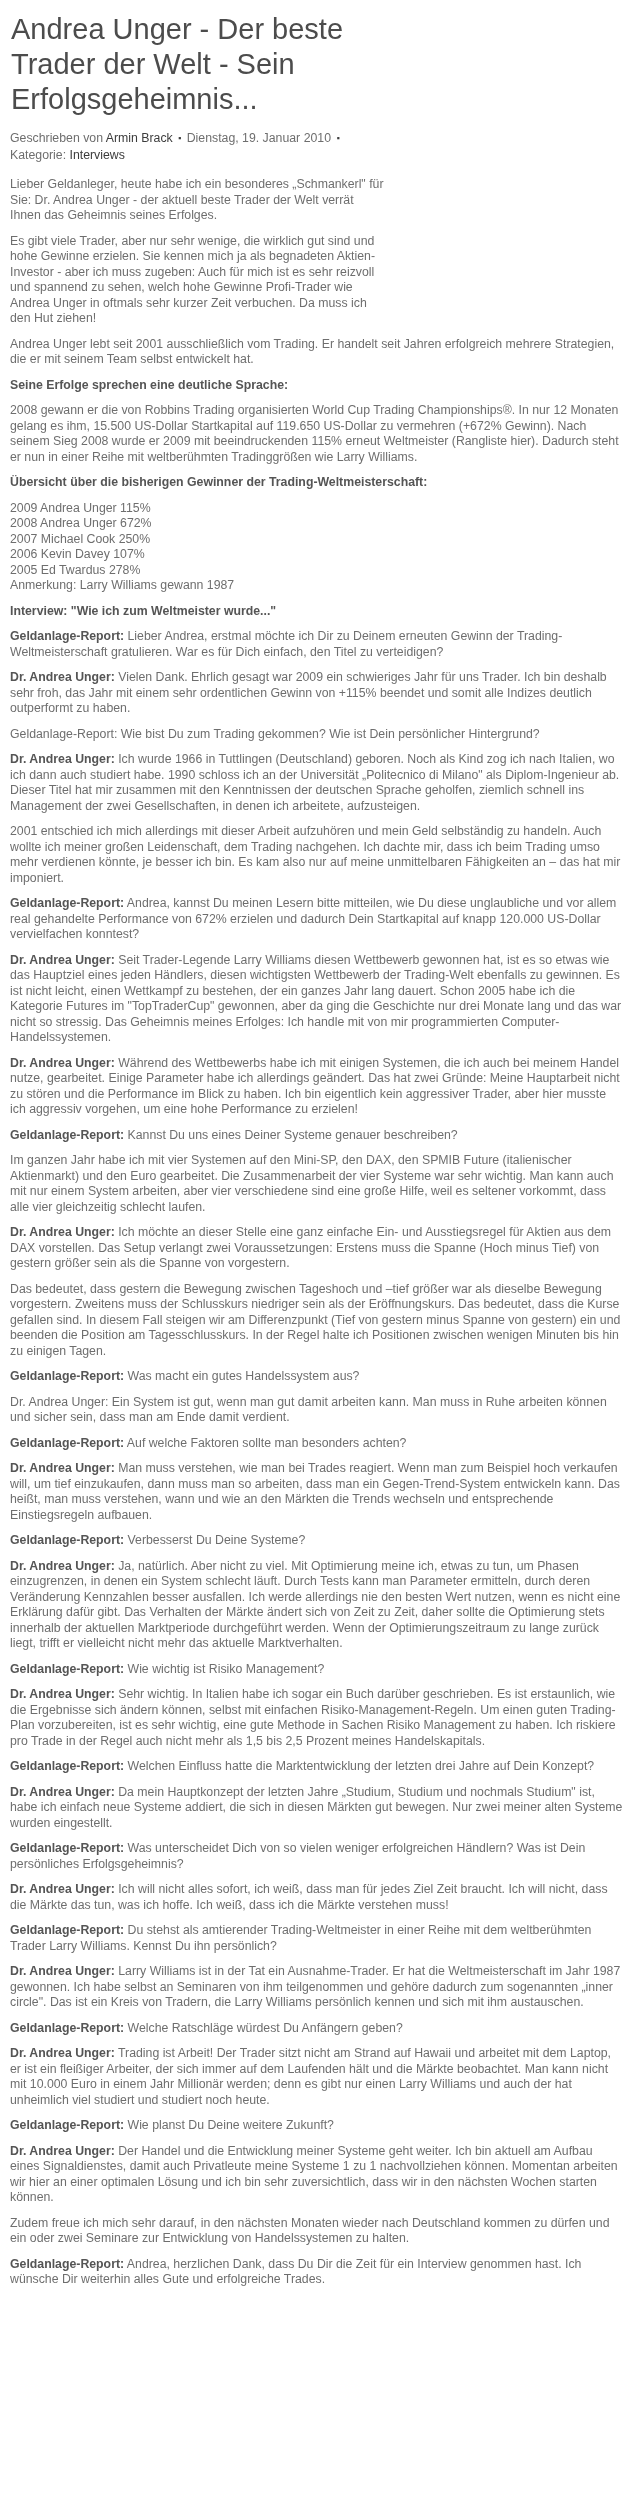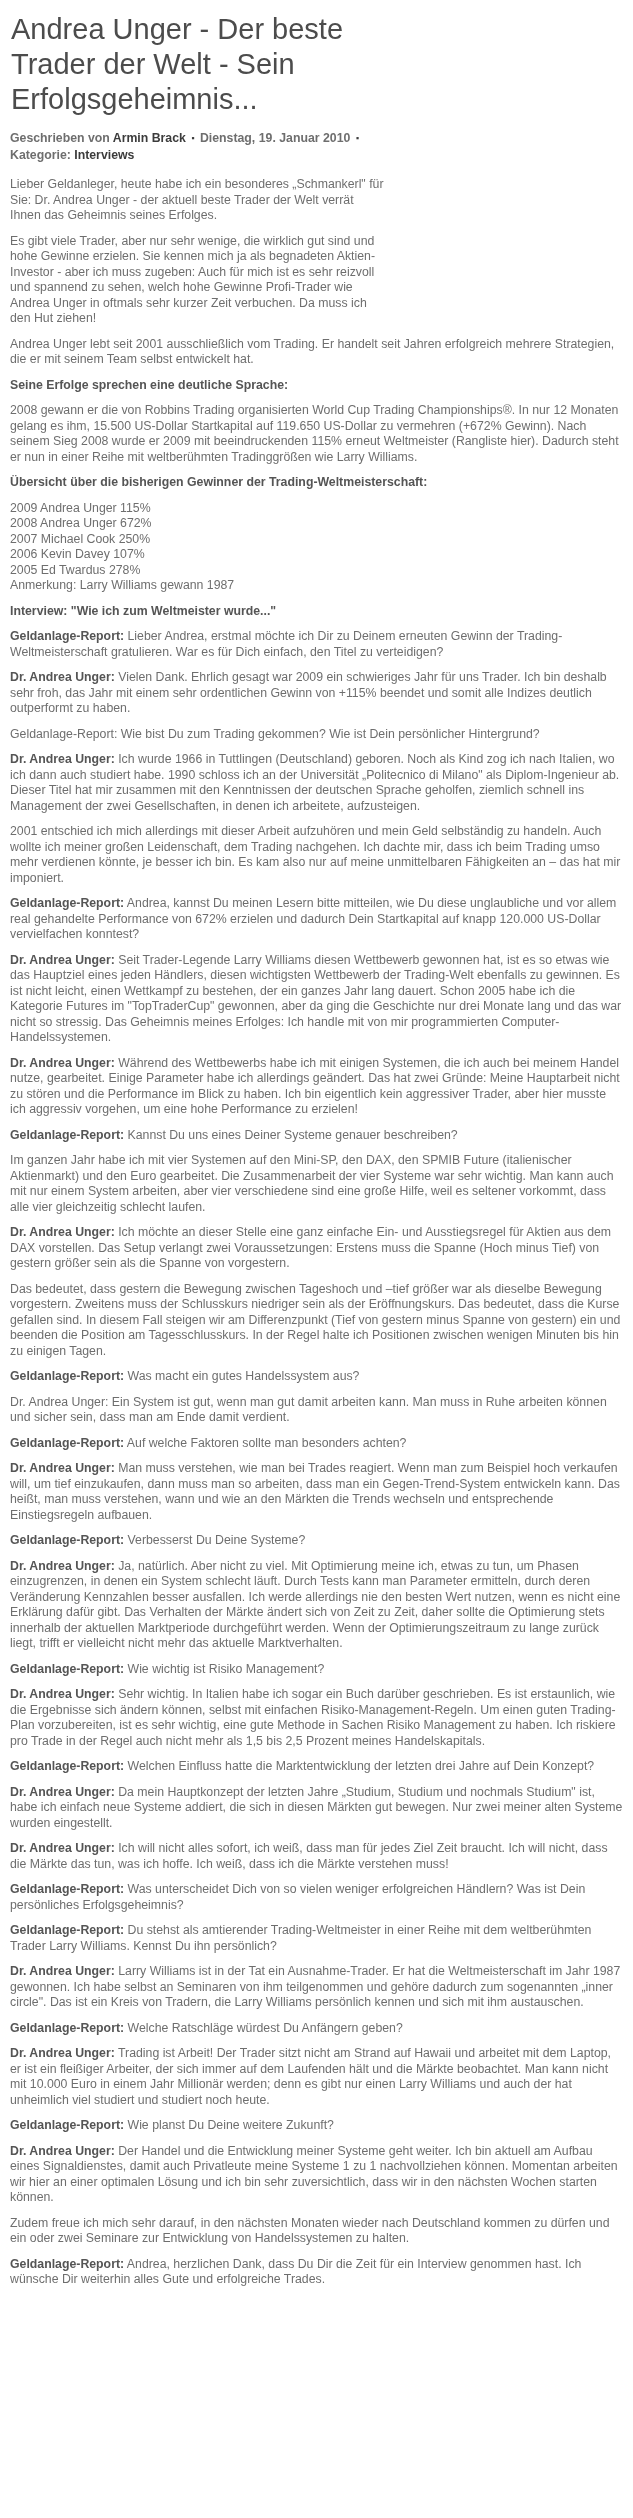--- a/index.html
+++ b/index.html
@@ -12,21 +12,21 @@
   }
   .page { padding: 10px 9px 14px 10px; }
   .photo-float { float: right; width: 238px; height: 292px; }
   h1.page-title {
     font-size: 29px;
     line-height: 35px;
     font-weight: 400;
     color: #4c4c4c;
     margin: 2px 0 13px 1px;
   }
-  .byline { margin: 0 0 14px 0; line-height: 16.5px; font-weight: bold; }
+  .byline { margin: 0 0 14px 0; line-height: 16.5px; }
   .meta-link { color: #3c3c3c; text-decoration: none; cursor: pointer; }
   .bullet { color: #3c3c3c; font-size: 9px; vertical-align: 1px; margin: 0 2px; }
   p.paragraph { margin: 0 0 10px 0; }
   p.section-heading {
     margin: 0 0 10px 0;
     font-weight: bold;
     color: #555555;
   }
   p.section-heading.spaced { }
   strong.speaker-label { color: #555555; }
@@ -79,22 +79,22 @@
         <p class="paragraph"><strong class="speaker-label">Geldanlage-Report:</strong> <span>Was macht ein gutes Handelssystem aus?</span></p>
         <p class="paragraph">Dr. Andrea Unger: Ein System ist gut, wenn man gut damit arbeiten kann. Man muss in Ruhe arbeiten können und sicher sein, dass man am Ende damit verdient.</p>
         <p class="paragraph"><strong class="speaker-label">Geldanlage-Report:</strong> <span>Auf welche Faktoren sollte man besonders achten?</span></p>
         <p class="paragraph"><strong class="speaker-label">Dr. Andrea Unger:</strong> <span>Man muss verstehen, wie man bei Trades reagiert. Wenn man zum Beispiel hoch verkaufen will, um tief einzukaufen, dann muss man so arbeiten, dass man ein Gegen-Trend-System entwickeln kann. Das heißt, man muss verstehen, wann und wie an den Märkten die Trends wechseln und entsprechende Einstiegsregeln aufbauen.</span></p>
         <p class="paragraph"><strong class="speaker-label">Geldanlage-Report:</strong> <span>Verbesserst Du Deine Systeme?</span></p>
         <p class="paragraph"><strong class="speaker-label">Dr. Andrea Unger:</strong> <span>Ja, natürlich. Aber nicht zu viel. Mit Optimierung meine ich, etwas zu tun, um Phasen einzugrenzen, in denen ein System schlecht läuft. Durch Tests kann man Parameter ermitteln, durch deren Veränderung Kennzahlen besser ausfallen. Ich werde allerdings nie den besten Wert nutzen, wenn es nicht eine Erklärung dafür gibt. Das Verhalten der Märkte ändert sich von Zeit zu Zeit, daher sollte die Optimierung stets innerhalb der aktuellen Marktperiode durchgeführt werden. Wenn der Optimierungszeitraum zu lange zurück liegt, trifft er vielleicht nicht mehr das aktuelle Marktverhalten.</span></p>
         <p class="paragraph"><strong class="speaker-label">Geldanlage-Report:</strong> <span>Wie wichtig ist Risiko Management?</span></p>
         <p class="paragraph"><strong class="speaker-label">Dr. Andrea Unger:</strong> <span>Sehr wichtig. In Italien habe ich sogar ein Buch darüber geschrieben. Es ist erstaunlich, wie die Ergebnisse sich ändern können, selbst mit einfachen Risiko-Management-Regeln. Um einen guten Trading-Plan vorzubereiten, ist es sehr wichtig, eine gute Methode in Sachen Risiko Management zu haben. Ich riskiere pro Trade in der Regel auch nicht mehr als 1,5 bis 2,5 Prozent meines Handelskapitals.</span></p>
         <p class="paragraph"><strong class="speaker-label">Geldanlage-Report:</strong> <span>Welchen Einfluss hatte die Marktentwicklung der letzten drei Jahre auf Dein Konzept?</span></p>
         <p class="paragraph"><strong class="speaker-label">Dr. Andrea Unger:</strong> <span>Da mein Hauptkonzept der letzten Jahre „Studium, Studium und nochmals Studium" ist, habe ich einfach neue Systeme addiert, die sich in diesen Märkten gut bewegen. Nur zwei meiner alten Systeme wurden eingestellt.</span></p>
+        <p class="paragraph"><strong class="speaker-label">Geldanlage-Report:</strong> <span>Was unterscheidet Dich von so vielen weniger erfolgreichen Händlern? Was ist Dein persönliches Erfolgsgeheimnis?</span></p>
         <p class="paragraph"><strong class="speaker-label">Dr. Andrea Unger:</strong> <span>Ich will nicht alles sofort, ich weiß, dass man für jedes Ziel Zeit braucht. Ich will nicht, dass die Märkte das tun, was ich hoffe. Ich weiß, dass ich die Märkte verstehen muss!</span></p>
-        <p class="paragraph"><strong class="speaker-label">Geldanlage-Report:</strong> <span>Was unterscheidet Dich von so vielen weniger erfolgreichen Händlern? Was ist Dein persönliches Erfolgsgeheimnis?</span></p>
         <p class="paragraph"><strong class="speaker-label">Geldanlage-Report:</strong> <span>Du stehst als amtierender Trading-Weltmeister in einer Reihe mit dem weltberühmten Trader Larry Williams. Kennst Du ihn persönlich?</span></p>
         <p class="paragraph"><strong class="speaker-label">Dr. Andrea Unger:</strong> <span>Larry Williams ist in der Tat ein Ausnahme-Trader. Er hat die Weltmeisterschaft im Jahr 1987 gewonnen. Ich habe selbst an Seminaren von ihm teilgenommen und gehöre dadurch zum sogenannten „inner circle". Das ist ein Kreis von Tradern, die Larry Williams persönlich kennen und sich mit ihm austauschen.</span></p>
         <p class="paragraph"><strong class="speaker-label">Geldanlage-Report:</strong> <span>Welche Ratschläge würdest Du Anfängern geben?</span></p>
         <p class="paragraph"><strong class="speaker-label">Dr. Andrea Unger:</strong> <span>Trading ist Arbeit! Der Trader sitzt nicht am Strand auf Hawaii und arbeitet mit dem Laptop, er ist ein fleißiger Arbeiter, der sich immer auf dem Laufenden hält und die Märkte beobachtet. Man kann nicht mit 10.000 Euro in einem Jahr Millionär werden; denn es gibt nur einen Larry Williams und auch der hat unheimlich viel studiert und studiert noch heute.</span></p>
         <p class="paragraph"><strong class="speaker-label">Geldanlage-Report:</strong> <span>Wie planst Du Deine weitere Zukunft?</span></p>
         <p class="paragraph"><strong class="speaker-label">Dr. Andrea Unger:</strong> <span>Der Handel und die Entwicklung meiner Systeme geht weiter. Ich bin aktuell am Aufbau eines Signaldienstes, damit auch Privatleute meine Systeme 1 zu 1 nachvollziehen können. Momentan arbeiten wir hier an einer optimalen Lösung und ich bin sehr zuversichtlich, dass wir in den nächsten Wochen starten können.</span></p>
         <p class="paragraph">Zudem freue ich mich sehr darauf, in den nächsten Monaten wieder nach Deutschland kommen zu dürfen und ein oder zwei Seminare zur Entwicklung von Handelssystemen zu halten.</p>
         <p class="paragraph"><strong class="speaker-label">Geldanlage-Report:</strong> <span>Andrea, herzlichen Dank, dass Du Dir die Zeit für ein Interview genommen hast. Ich wünsche Dir weiterhin alles Gute und erfolgreiche Trades.</span></p>
       </div>
   </article>

